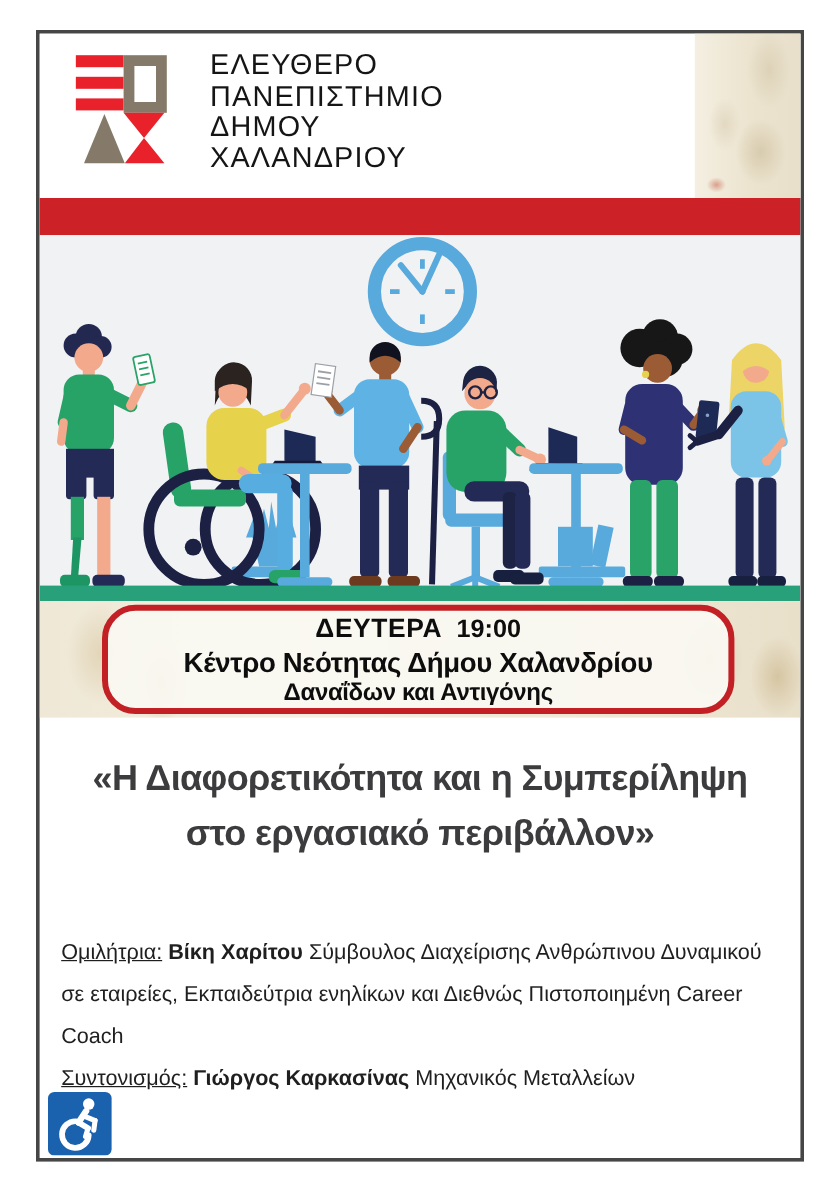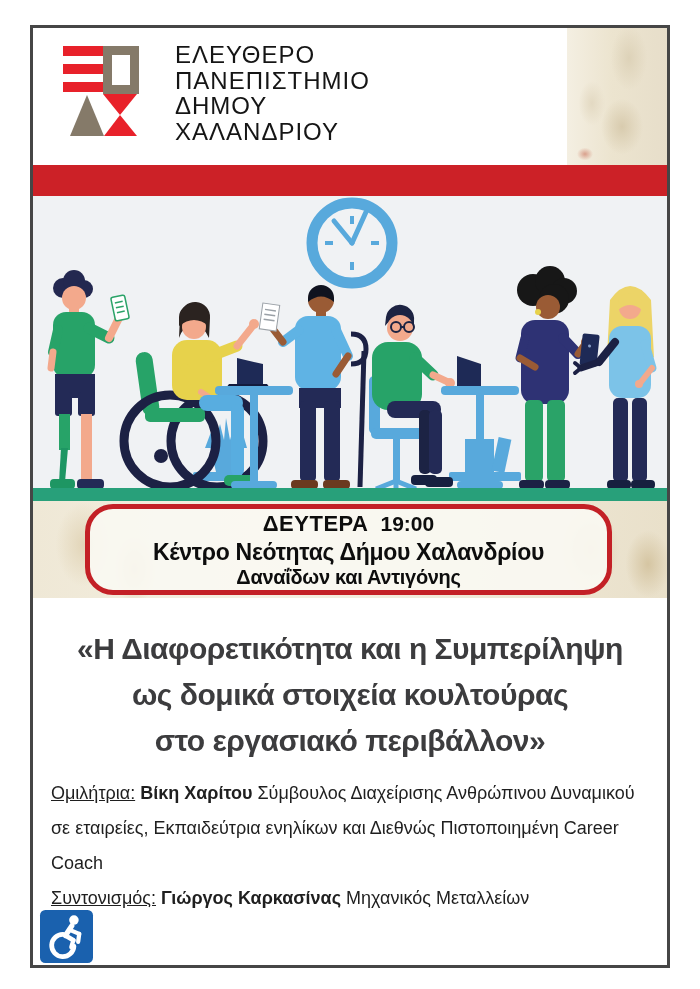--- a/index.html
+++ b/index.html
@@ -6,21 +6,21 @@
   body{
     width:700px;height:989px;background:#ffffff;position:relative;
     font-family:"Liberation Sans","DejaVu Sans",sans-serif;
     -webkit-font-smoothing:antialiased;
   }
   .poster{
     position:absolute;left:30px;top:25px;width:640px;height:943px;
     border:3px solid #464646;box-sizing:border-box;background:#ffffff;overflow:hidden;
   }
   
-  .header{position:absolute;left:0;top:0;width:634px;height:137px;background:#ffffff;}
+  .header{position:absolute;left:0;top:0;width:634px;height:137px;background:#ffffff;padding-left:12px;}
   .fresco-top{
     position:absolute;right:0;top:0;width:100px;height:137px;
     background:
       radial-gradient(ellipse 26px 46px at 62% 22%, #ddd2b8 0%, rgba(221,210,184,0) 70%),
       radial-gradient(ellipse 30px 40px at 55% 72%, #d8cbae 0%, rgba(216,203,174,0) 70%),
       radial-gradient(ellipse 18px 30px at 25% 55%, #e3d9c2 0%, rgba(227,217,194,0) 75%),
       radial-gradient(ellipse 10px 8px at 18% 92%, #d9a08c 0%, rgba(217,160,140,0) 80%),
       linear-gradient(90deg,#f4efe2 0%, #ece4cf 45%, #e7deca 100%);
   }
   .logo-mark{position:absolute;left:30px;top:10px;}
@@ -292,21 +292,20 @@
         <span class="event-day">ΔΕΥΤΕΡΑ</span>
         <span class="event-time">19:00</span>
       </div>
       <div class="event-venue">Κέντρο Νεότητας Δήμου Χαλανδρίου</div>
       <div class="event-address">Δαναΐδων και Αντιγόνης</div>
     </div>
   </div>
 
   <div class="title-block">
     <div>«Η Διαφορετικότητα και η Συμπερίληψη</div>
-    <div>ως δομικά στοιχεία κουλτούρας</div>
     <div>στο εργασιακό περιβάλλον»</div>
   </div>
 
   <div class="speakers">
     <p style="margin:0;">
       <span class="u">Ομιλήτρια:</span>
       <span class="b">Βίκη Χαρίτου</span>
       <span>Σύμβουλος Διαχείρισης Ανθρώπινου Δυναμικού σε εταιρείες, Εκπαιδεύτρια ενηλίκων και Διεθνώς Πιστοποιημένη Career Coach</span>
     </p>
     <p class="para2" style="margin:0;">

